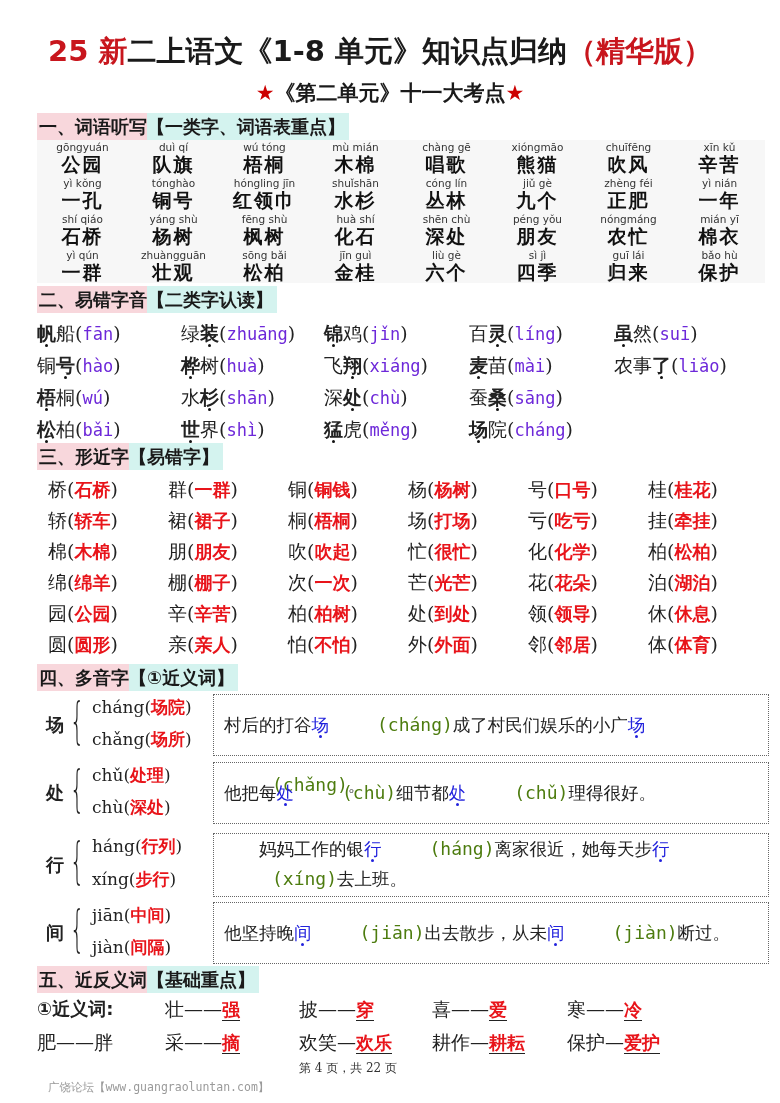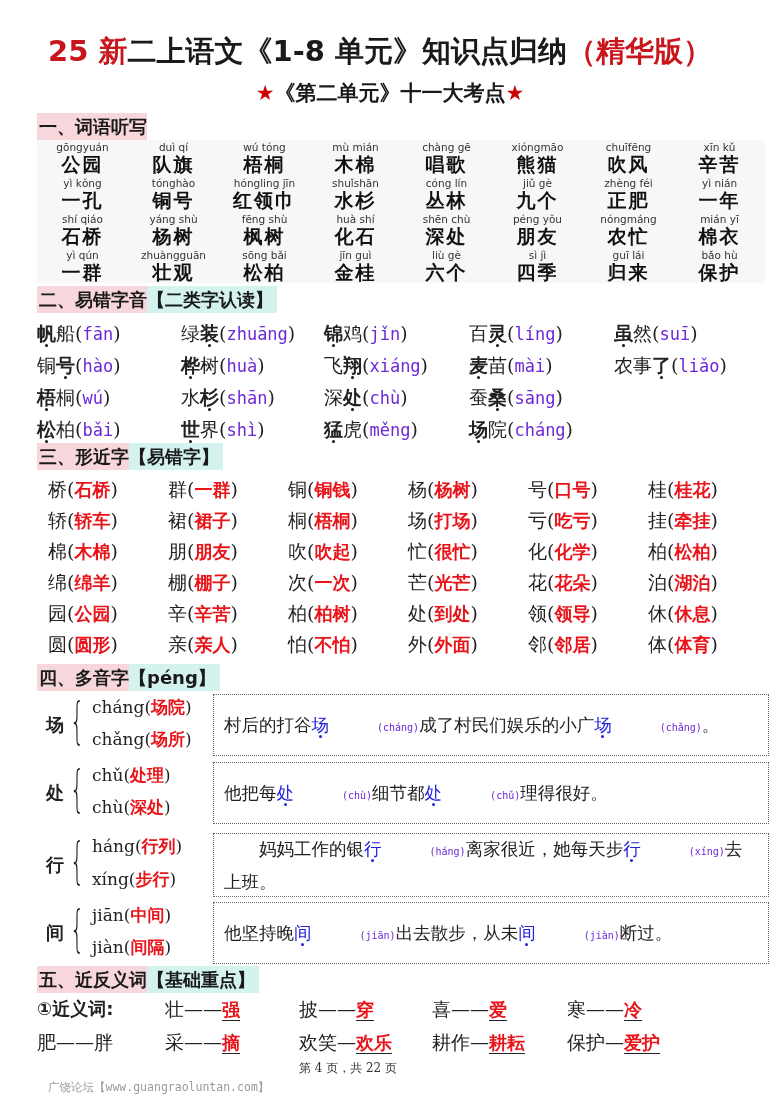--- a/index.html
+++ b/index.html
@@ -66,21 +66,21 @@
   .poly .char { position: absolute; left: 6px; font-size: 18px; font-weight: bold; color: #222; }
   .poly .brace { position: absolute; left: 30px; font-size: 50px; line-height: 1; color: #222; font-weight: 200; font-family: "DejaVu Sans", "Liberation Sans", sans-serif; transform: scaleX(0.45); transform-origin: left center; }
   .poly .reading { position: absolute; left: 52px; font-size: 17px; white-space: nowrap; color: #222; }
   .poly .reading .ex { color: #e8141a; font-weight: bold; font-family: "DejaVu Sans", "Liberation Sans", sans-serif; }
   .poly .sentence {
     position: absolute; left: 173px; width: 556px; border: 1.5px dotted #666;
     font-size: 17.5px; color: #222; padding: 0 10px; line-height: 30px;
   }
   .poly .sentence .blue { color: #2222dd; position: relative; }
   .poly .sentence .blue::after { content: ""; position: absolute; left: 50%; bottom: -3px; width: 3px; height: 3px; margin-left: -1.5px; border-radius: 50%; background: #2222dd; }
-  .poly .sentence .rpy { color: #6d28d9; font-family: "DejaVu Sans Mono", "Liberation Mono", monospace; font-size: 10px; padding-left: 48px; }
+  .poly .sentence .rpy { color: #4d7c0f; font-family: "DejaVu Sans Mono", "Liberation Mono", monospace; font-size: 18px; padding-left: 48px; }
 
   
   .syn-row { position: absolute; left: 37px; width: 730px; height: 30px; font-size: 19px; color: #222; white-space: nowrap; }
   .syn-row .item { position: absolute; top: 0; }
   .syn-row .ans { color: #e8141a; font-weight: bold; border-bottom: 1.5px solid #222; font-family: "DejaVu Sans", "Liberation Sans", sans-serif; font-size: 18px; }
   .syn-label { font-family: "DejaVu Sans", "Liberation Sans", sans-serif; font-weight: bold; font-size: 18px; }
 
   .pager { position: absolute; left: 0; top: 1060px; width: 696px; text-align: center; font-size: 12px; color: #333; }
   .watermark { position: absolute; left: 48px; top: 1080px; font-family: "DejaVu Sans Mono", "Liberation Mono", monospace; font-size: 11.5px; color: #9a9a9a; white-space: nowrap; }
 </style>
@@ -89,20 +89,21 @@
 
 <div class="title">
   <span class="red">25 新</span><span class="dark">二上语文《1-8 单元》知识点归纳</span><span class="red">（精华版）</span>
 </div>
 <div class="subtitle">
   <span class="star">★</span><span>《第二单元》十一大考点</span><span class="star">★</span>
 </div>
 
 <div class="sec-head" style="left:37px; top:113px;">
   <span class="pink">一、词语听写</span>
+    <span class="cyan">【一类字、词语表重点】</span>
 </div>
 <div class="vocab-box"></div>
 <div class="vocab-grid" id="vocab-grid">
     <div class="vcell">
       <span class="vpy">gōngyuán</span>
       <span class="vhz">公园</span>
     </div>
     <div class="vcell">
       <span class="vpy">duì qí</span>
       <span class="vhz">队旗</span>
@@ -294,21 +295,21 @@
     <div class="shape"><span>圆</span><span>(</span><span class="w">圆形</span><span>)</span></div>
     <div class="shape"><span>亲</span><span>(</span><span class="w">亲人</span><span>)</span></div>
     <div class="shape"><span>怕</span><span>(</span><span class="w">不怕</span><span>)</span></div>
     <div class="shape"><span>外</span><span>(</span><span class="w">外面</span><span>)</span></div>
     <div class="shape"><span>邻</span><span>(</span><span class="w">邻居</span><span>)</span></div>
     <div class="shape"><span>体</span><span>(</span><span class="w">体育</span><span>)</span></div>
   </div>
 
 <div class="sec-head" style="left:37px; top:664px;">
   <span class="pink">四、多音字</span>
-    <span class="cyan">【péng】</span>
+    <span class="cyan">【①近义词】</span>
 </div>
 <div id="poly-container">
     <div class="poly" style="top: 694px; height: 64px;">
       <span class="char" style="top: 19px;">场</span>
       <span class="brace" style="top: 2px;">{</span>
       <span class="reading" style="top: 2px;"><span>cháng</span><span>(</span><span class="ex">场院</span><span>)</span></span>
       <span class="reading" style="top: 34px;"><span>chǎng</span><span>(</span><span class="ex">场所</span><span>)</span></span>
       <div class="sentence" style="top: 0px; height: 62px;">
         <div style="line-height: 60px;"><span>村后的打谷</span><span class="blue">场</span><span class="rpy">(cháng)</span><span>成了村民们娱乐的小广</span><span class="blue">场</span><span class="rpy">(chǎng)</span><span>。</span></div>
       </div>

